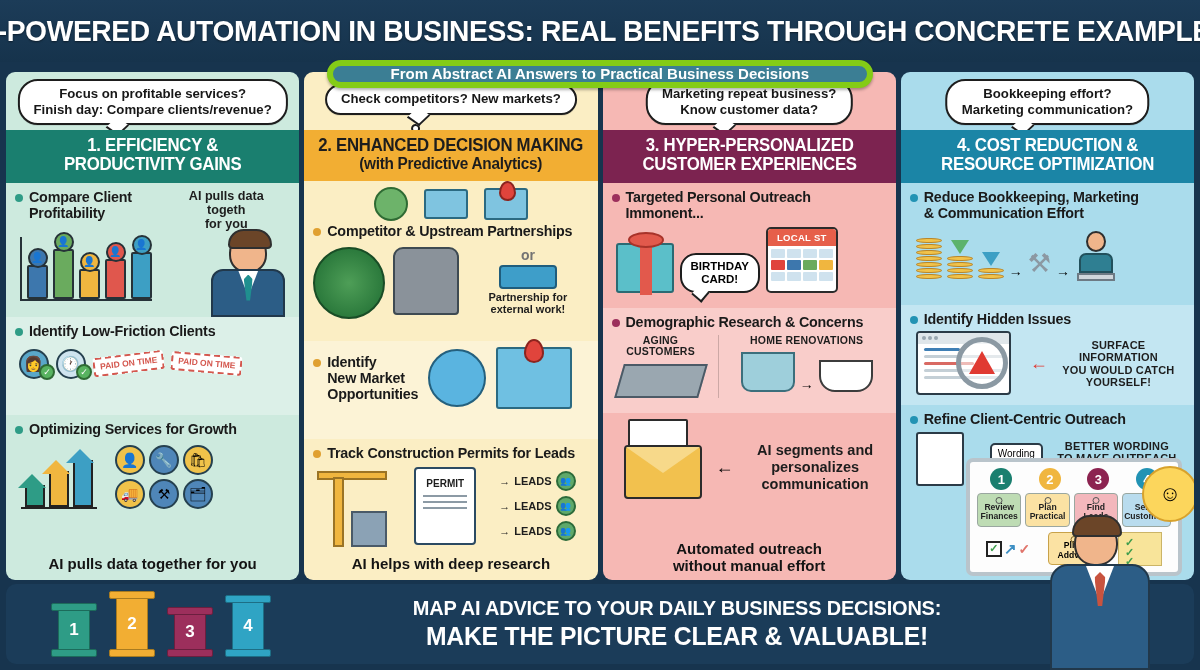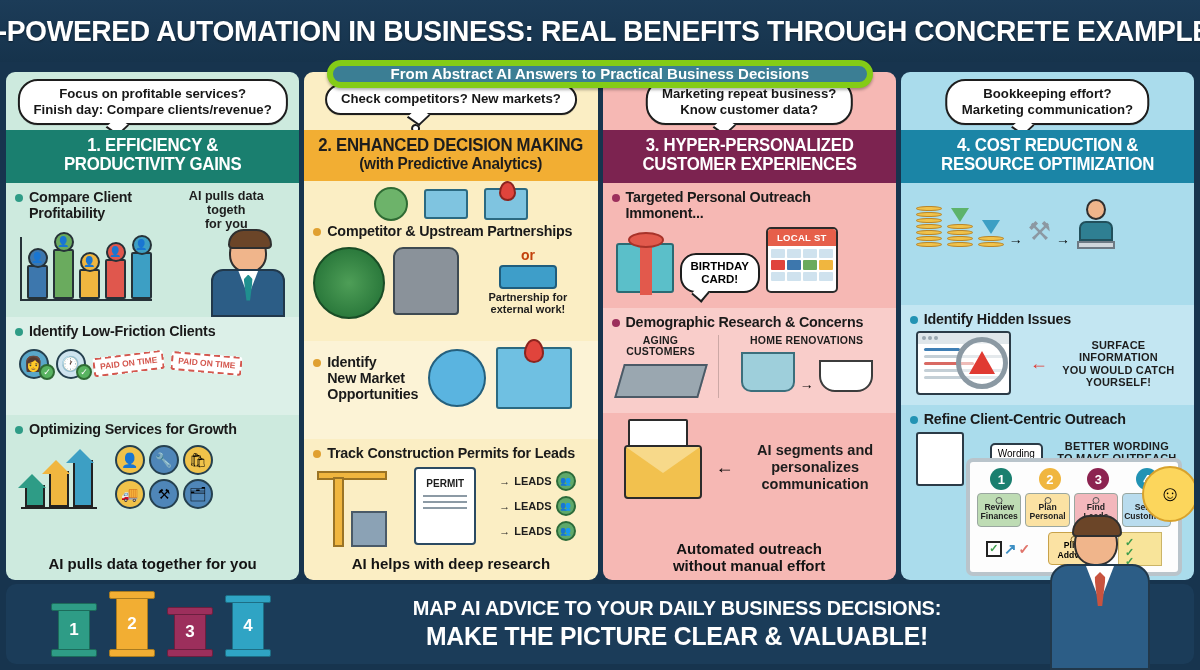--- a/index.html
+++ b/index.html
@@ -345,21 +345,21 @@
             </div>
           </div>
           <div class="sect-title">
             <span class="dot"></span>
             <span>Competitor &amp; Upstream Partnerships</span>
           </div>
           <div style="display:flex;align-items:flex-start;gap:8px;margin-top:8px;">
             <div style="width:72px;height:72px;border-radius:50%;background:radial-gradient(circle,#4e9e57 0%,#1d6b31 100%);border:2px solid #194d26;"></div>
             <div style="width:66px;height:68px;background:#8a929a;border:2px solid #3e4a52;border-radius:10px 10px 4px 4px;"></div>
             <div style="flex:1;">
-              <div style="font-size:14px;font-weight:bold;color:#c2410c;text-align:center;margin-bottom:2px;">or</div>
+              <div style="font-size:14px;font-weight:bold;color:#737373;text-align:center;margin-bottom:2px;">or</div>
               <div style="width:58px;height:24px;background:#3e9ec9;border:2px solid #1f5d7d;border-radius:4px;margin:0 auto 2px;"></div>
               <div class="note" style="font-size:11px;">
                 <div>Partnership for</div>
                 <div>external work!</div>
               </div>
             </div>
           </div>
         </div>
 
         <div class="sect tint" style="height:98px;">
@@ -522,20 +522,27 @@
           <div class="bubble-dot" style="left:62%;"></div>
         </div>
       </div>
       <div class="col-header">
         <span class="l1">4. COST REDUCTION &amp;</span>
         <span class="l2">RESOURCE OPTIMIZATION</span>
       </div>
       <div class="col-body">
 
         <div class="sect" style="height:122px;">
+          <div class="sect-title">
+            <span class="dot"></span>
+            <span>
+              <span style="display:block;">Reduce Bookkeeping, Marketing</span>
+              <span style="display:block;">&amp; Communication Effort</span>
+            </span>
+          </div>
           <div style="display:flex;align-items:flex-end;gap:5px;margin-top:10px;padding-left:6px;">
             <div class="coinstack">
               <div class="coin"></div>
                 <div class="coin"></div>
                 <div class="coin"></div>
                 <div class="coin"></div>
               <div class="coin"></div>
                 <div class="coin"></div>
                 <div class="coin"></div>
             </div>
@@ -626,21 +633,21 @@
               <div class="wb-num" style="background:#8c2350;">3</div>
               <div class="wb-num" style="background:#2293b4;">4</div>
             </div>
             <div class="wb-cards">
               <div class="wb-card" style="background:#bedcb4;">
                 <span style="display:block;">Review</span>
                 <span style="display:block;">Finances</span>
               </div>
               <div class="wb-card" style="background:#fbe2a3;">
                 <span style="display:block;">Plan</span>
-                <span style="display:block;">Personal</span>
+                <span style="display:block;">Practical</span>
               </div>
               <div class="wb-card" style="background:#f3b7bc;">
                 <span style="display:block;">Find</span>
                 <span style="display:block;">Leads</span>
               </div>
               <div class="wb-card" style="background:#b9dcee;">
                 <span style="display:block;">Serve</span>
                 <span style="display:block;">Customers</span>
               </div>
             </div>

